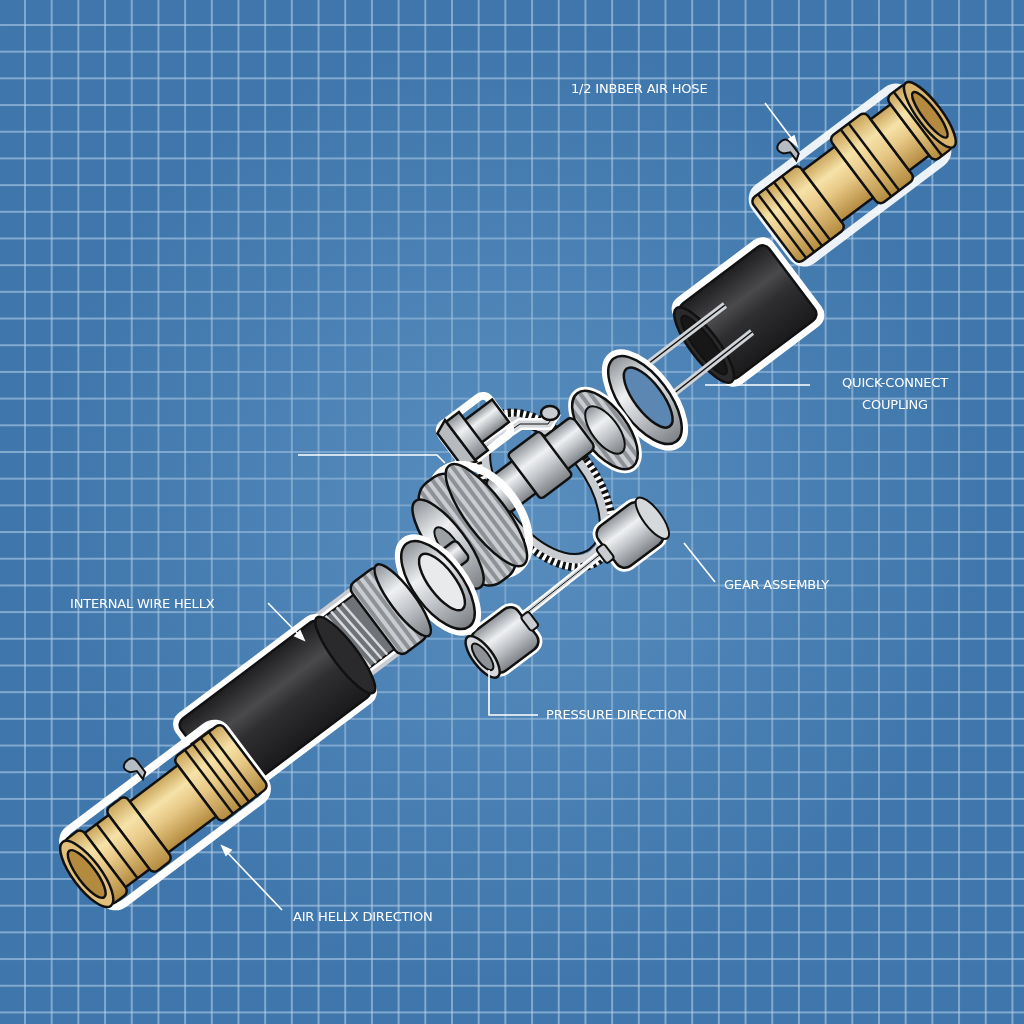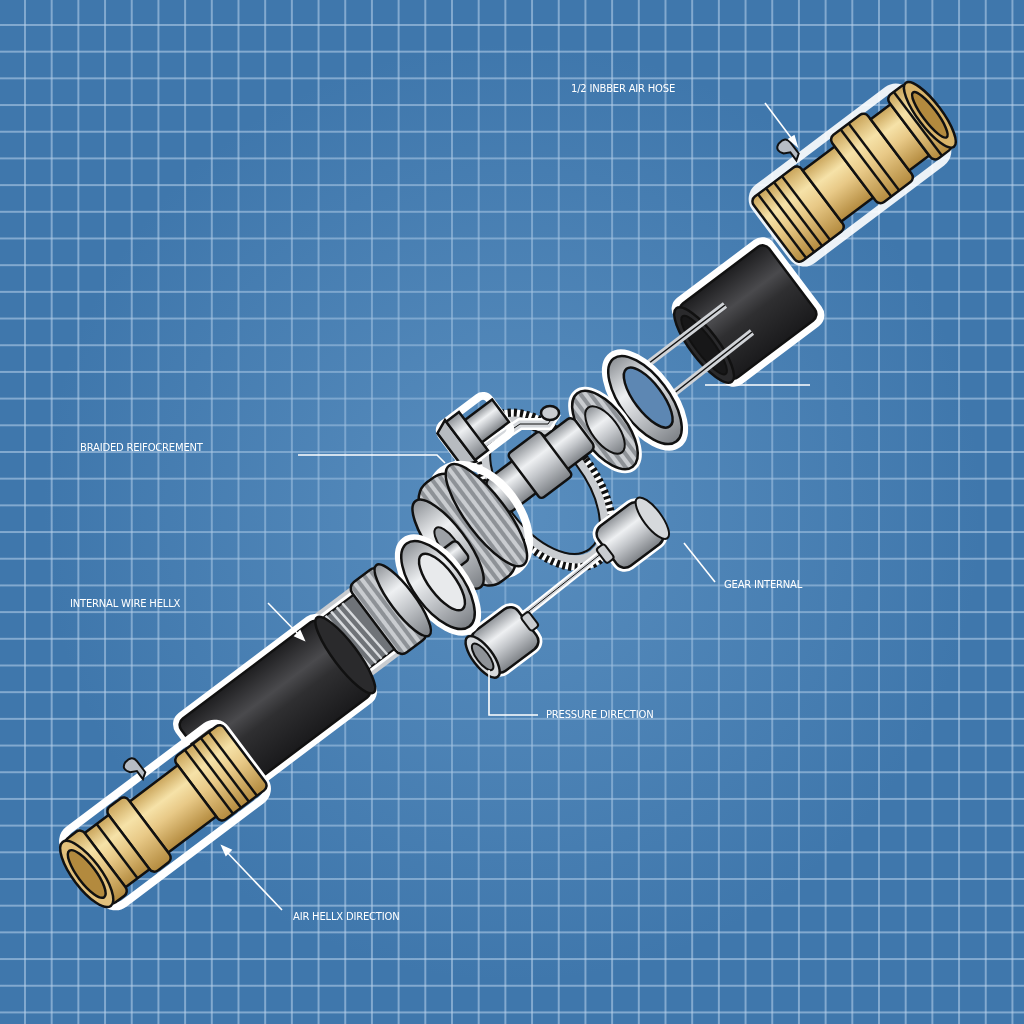--- a/index.html
+++ b/index.html
@@ -12,21 +12,21 @@
     background-color: #3f77ac;
     background-image:
       radial-gradient(ellipse at 50% 50%, rgba(110,160,205,0.55) 0%, rgba(63,119,172,0) 65%),
       linear-gradient(rgba(185,210,235,0.55) 2px, transparent 2px),
       linear-gradient(90deg, rgba(185,210,235,0.55) 2px, transparent 2px);
     background-size: 1024px 1024px, 26.7px 26.7px, 26.7px 26.7px;
     background-position: 0 0, 0 24px, 24px 0;
   }
   svg.art { position: absolute; left: 0; top: 0; }
   .label {
-    position: absolute; color: #ffffff; font-size: 10px; letter-spacing: -0.2px;
+    position: absolute; color: #ffffff; font-size: 13px; letter-spacing: -0.2px;
     white-space: nowrap; line-height: 22px;
   }
   .label.center { text-align: center; }
 </style>
 </head>
 <body>
 
 <div class="canvas">
 
 <svg class="art" width="1024" height="1024" viewBox="0 0 1024 1024">
@@ -241,19 +241,22 @@
     <line x1="684" y1="543" x2="715" y2="582"></line>
 
     <polyline points="489,670 489,715 538,715" fill="none"></polyline>
 
     <line x1="225" y1="850" x2="282" y2="910"></line>
     <polygon points="222,846 231,850 226,855"></polygon>
   </g>
 </svg>
 
 <div class="label" style="left:571px; top:78px;">1/2 INBBER AIR HOSE</div>
-<div class="label" style="left:80px; top:437px;">BRAIDED REIFOCREMENT</div>
+<div class="label center" style="left:810px; top:372px; width:170px;">
+  <div>QUICK-CONNECT</div>
+  <div>COUPLING</div>
+</div>
 <div class="label" style="left:70px; top:593px;text-align:right;">INTERNAL WIRE HELLX</div>
-<div class="label" style="left:724px; top:574px;">GEAR INTERNAL</div>
+<div class="label" style="left:724px; top:574px;">GEAR ASSEMBLY</div>
 <div class="label" style="left:546px; top:704px;">PRESSURE DIRECTION</div>
 <div class="label" style="left:293px; top:906px;">AIR HELLX DIRECTION</div>
 
 </div>
 
 </body></html>

